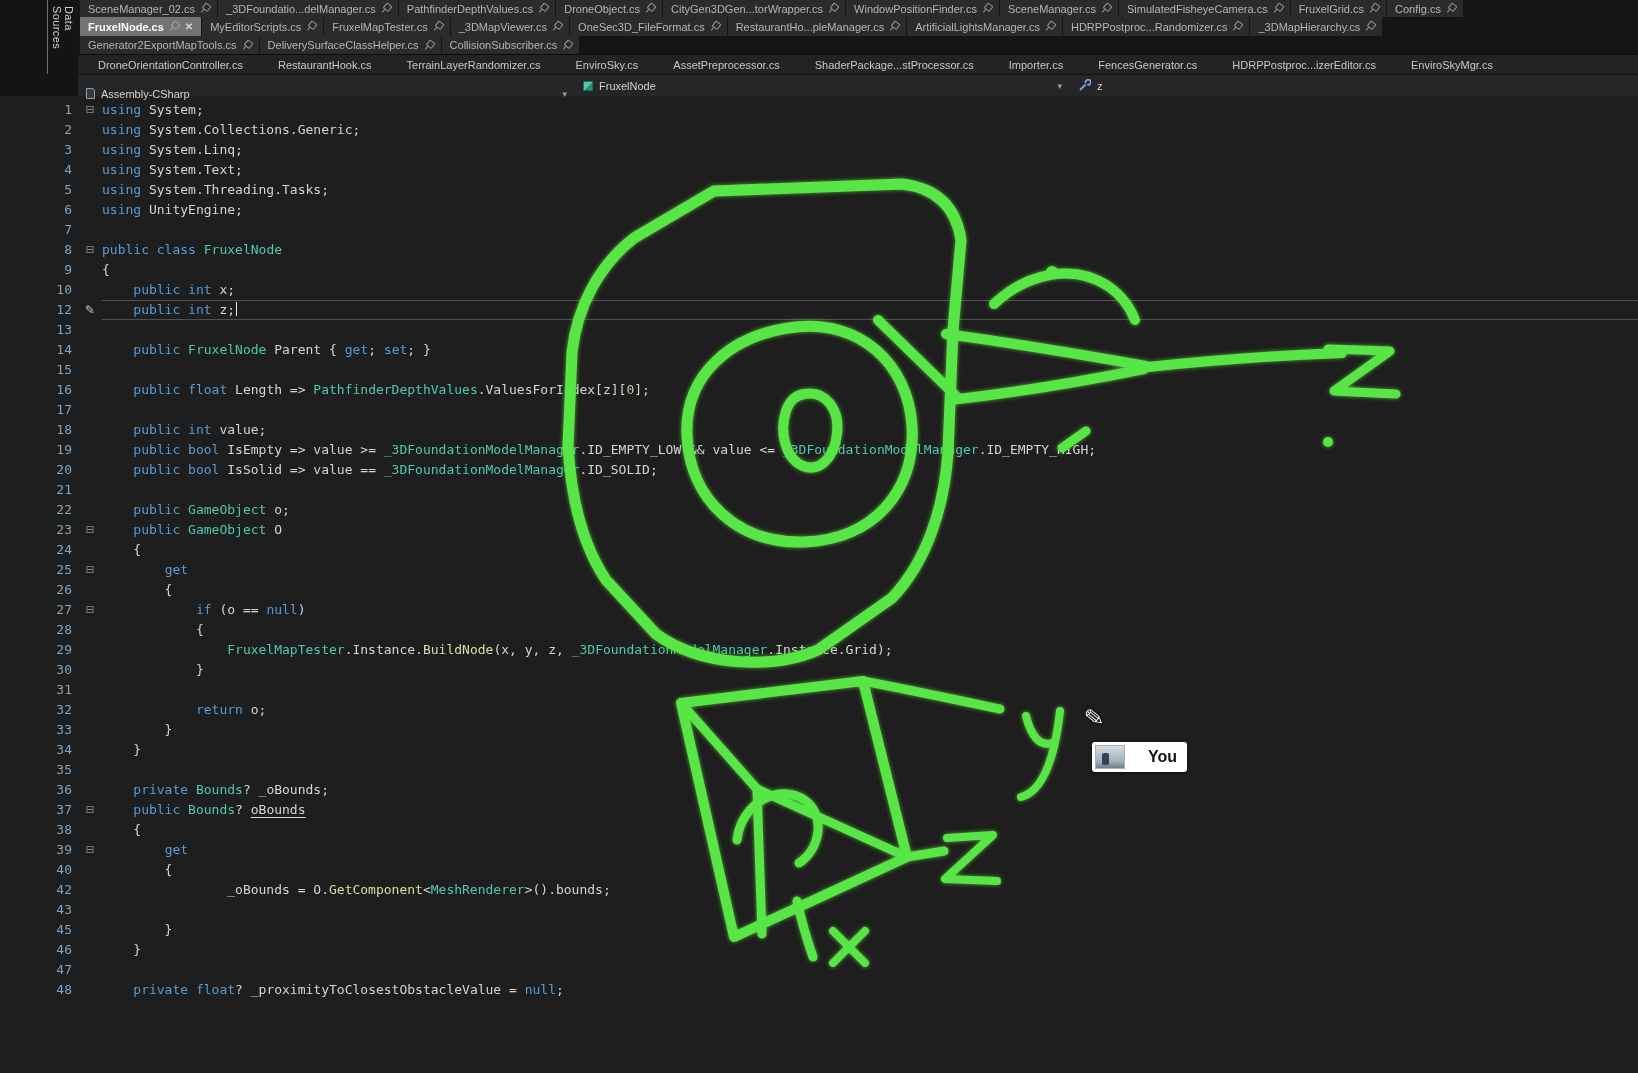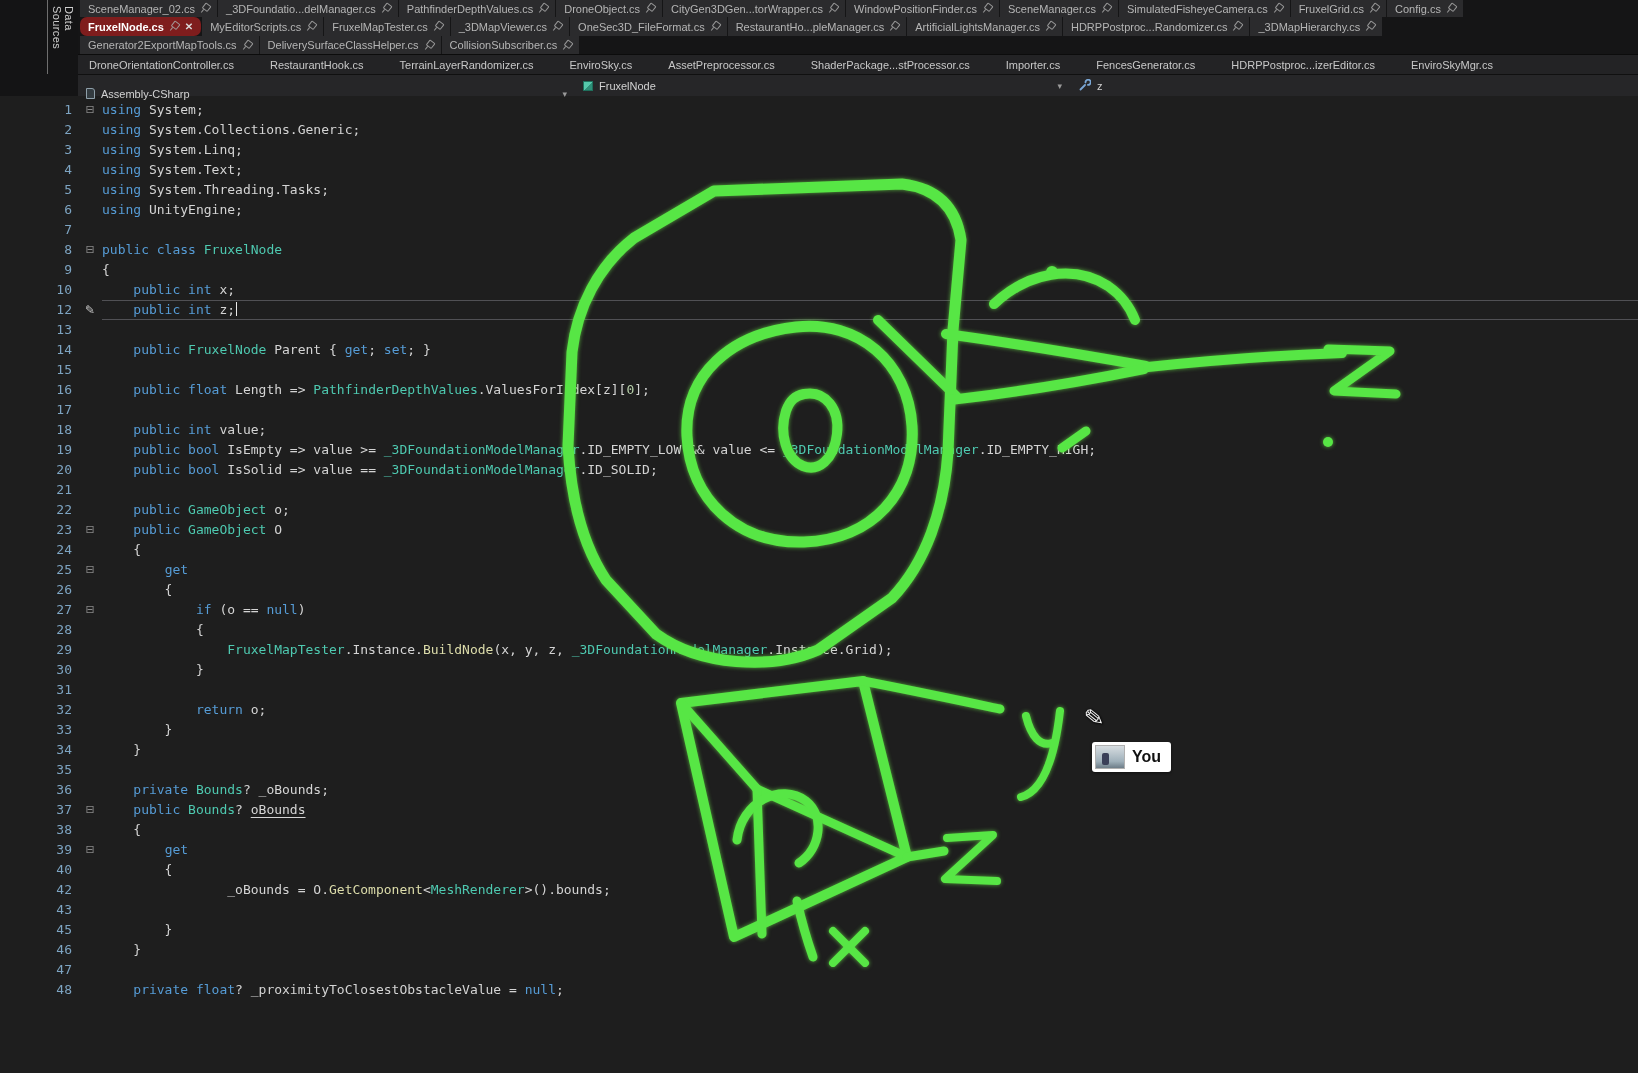--- a/index.html
+++ b/index.html
@@ -12,29 +12,29 @@
                display:flex; justify-content:flex-end; }
   .vtab { writing-mode: vertical-rl; font-size:11px; color:#cfcfcf; padding:6px 3px; letter-spacing:.4px;
           border-left:1px solid #6e6e6e; height:74px; cursor:pointer; }
 
   
   .top { margin-left:78px; position:relative; z-index:2; }
   .tabrow { display:flex; align-items:stretch; background:#151516; gap:1px; padding-left:2px; overflow:hidden; }
   .r1 { height:17px; } .r2 { height:19px; } .r3 { height:18px; }
   .tab { display:flex; align-items:center; gap:6px; padding:0 8px; background:#2b2b2d; color:#b5b5b5;
          font-size:11px; white-space:nowrap; cursor:pointer; }
-  .tab.active { background:#7f1d1d; color:#ffffff; font-weight:bold;border-radius:7px; }
+  .tab.active { background:#737373; color:#ffffff; font-weight:bold; }
   .pin { position:relative; width:8px; height:11px; transform:rotate(38deg); opacity:.85; flex:none; }
   .pin::before { content:''; position:absolute; top:0; left:1px; width:5px; height:5px;
                  border:1px solid #a8a8a8; border-radius:1px; }
   .pin::after { content:''; position:absolute; top:7px; left:3px; width:1px; height:4px; background:#a8a8a8; }
   .close { font-size:10px; color:#dadada; margin-left:1px; }
 
   .toolrow { height:20px; background:#232325; display:flex; justify-content:space-between; align-items:center;
-             padding:0 145px 0 11px; border-top:1px solid #0c0c0c; }
+             padding:0 145px 0 20px; border-top:1px solid #0c0c0c; }
   .tool-tab { color:#c8c8c8; font-size:11px; white-space:nowrap; cursor:pointer; }
 
   
   .navbar { height:22px; background:#262628; display:flex; align-items:center; border-top:1px solid #101010; }
   .nav-box { display:flex; align-items:center; gap:6px; padding:0 8px; height:100%; font-size:11px;
              color:#d2d2d2; cursor:pointer; }
   .nav-box.project { width:497px;margin-top:16px; }
   .nav-box.type { width:495px; }
   .chev { margin-left:auto; color:#9a9a9a; font-size:9px; }
   .doc-icon { width:9px; height:11px; border:1px solid #8fa0aa; border-top-right-radius:3px; background:#333b40; flex:none; }
@@ -66,21 +66,21 @@
   .ink { stroke:var(--c-green); fill:none; stroke-linecap:round; stroke-linejoin:round; }
   .ink-dot { fill:var(--c-green); stroke:none; }
 
   .you-badge { position:absolute; left:1092px; top:742px; z-index:11; display:flex; align-items:center;
                background:#ffffff; border-radius:3px; padding:3px 10px 3px 3px; gap:7px;
                box-shadow:0 1px 3px rgba(0,0,0,.5); }
   .you-thumb { width:30px; height:24px; background:linear-gradient(180deg,#d7dde1 0%,#9fb0ba 70%,#6d7d88 100%);
                border:1px solid #b0b0b0; position:relative; flex:none; }
   .you-thumb::after { content:''; position:absolute; left:6px; top:7px; width:7px; height:12px;
                       background:#3a3f58; border-radius:2px; }
-  .you-label { font-weight:bold; font-size:16px; color:#111; }
+  .you-label { font-weight:bold; font-size:16px; color:#111;margin-left:16px; }
   .pencil-cursor { position:absolute; left:1084px; top:704px; z-index:12; font-size:24px; color:#f2f2f2;
                    font-family:"DejaVu Sans", sans-serif;
                    text-shadow:0 0 2px #000, 1px 1px 2px #000; transform:rotate(-6deg); }
 </style>
 </head>
 <body>
 
 <div id="root">
 
   <div class="left-rail">

